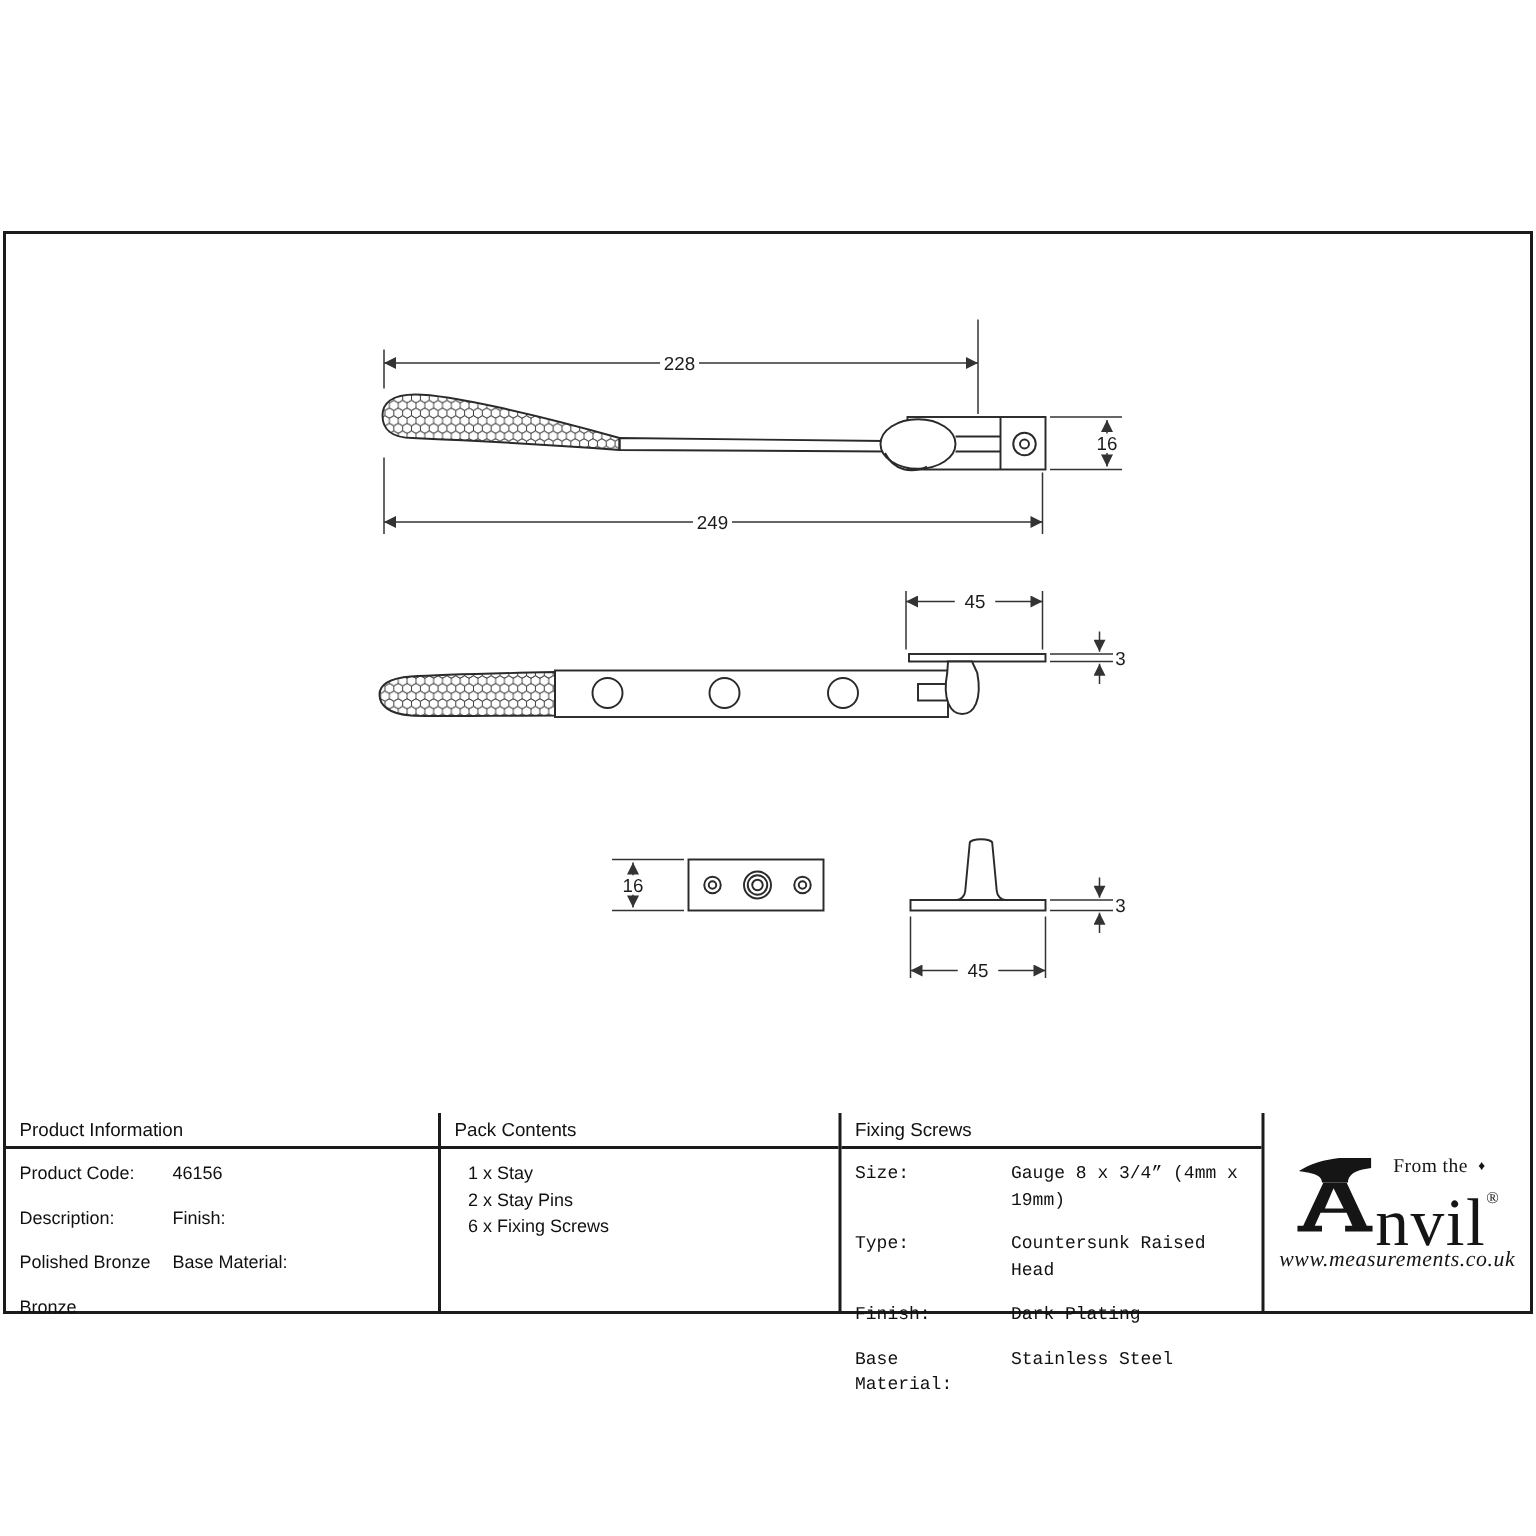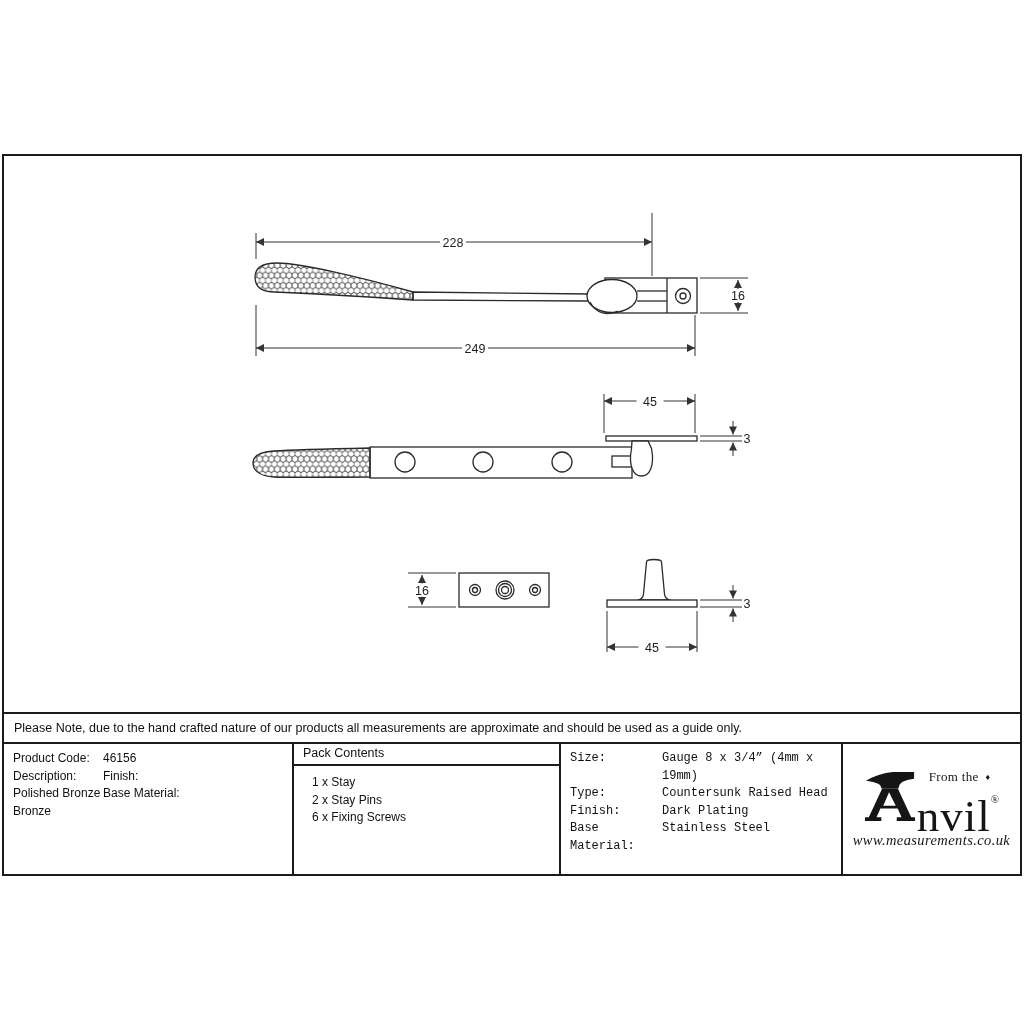--- a/index.html
+++ b/index.html
@@ -17,21 +17,21 @@
   .spec-table{position:absolute;left:0;right:0;top:586px;bottom:0;display:flex;}
   .col{box-sizing:border-box;height:100%;}
   .col-sep{width:2px;background:#1b1b1b;height:100%;}
   .col1{width:288px;}
   .col2{width:265px;}
   .col3{width:280px;}
   .col4{flex:1;display:flex;align-items:center;justify-content:center;}
   .col-header{height:22px;border-bottom:2px solid #1b1b1b;display:flex;align-items:center;
               padding-left:9px;font-size:12.5px;color:#111;}
   .col-body{padding:8px 6px 0 9px;font-size:12px;line-height:17.5px;color:#111;}
-  .kv{display:grid;grid-template-columns:90px 1fr;}
+  .kv{display:grid;grid-template-columns:90px 1fr;gap:12px;}
   .col3 .kv{grid-template-columns:92px 1fr;font-family:Liberation Mono, monospace;}
   .kv > div{padding:0;}
   .col2 .col-body{padding-left:18px;}
   
   .brand{display:flex;flex-direction:column;align-items:center;font-family:"Liberation Serif",serif;color:#151515;}
   .brand-row{display:flex;align-items:flex-start;height:60px;}
   .brand-a{width:52px;height:56px;margin-top:2px;}
   .brand-right{display:flex;flex-direction:column;margin-left:1px;}
   .brand-fromthe{font-size:13px;display:flex;align-items:center;gap:7px;padding-left:12px;
                  letter-spacing:.3px;margin-top:2px;}
@@ -40,27 +40,25 @@
   .brand-reg{font-size:11px;vertical-align:28px;letter-spacing:0;}
   .brand-url{font-size:14.5px;font-style:italic;letter-spacing:.4px;margin-top:5px;}
 </style>
 </head>
 <body>
 
 <div class="page">
 
   <div class="frame">
 
-    <div class="note-bar">
-      <span>Please Note, due to the hand crafted nature of our products all measurements are approximate and should be used as a guide only.</span>
-    </div>
 
     <div class="spec-table">
 
       <div class="col col1">
+        <div class="col-header">Product Information</div>
         <div class="col-body kv">
           <div>Product Code:</div>
           <div>46156</div>
           <div>Description:</div>
           <div>Finish:</div>
           <div>Polished Bronze</div>
           <div>Base Material:</div>
           <div>Bronze</div>
         </div>
       </div>
@@ -72,20 +70,21 @@
         <div class="col-body">
           <div>1 x Stay</div>
           <div>2 x Stay Pins</div>
           <div>6 x Fixing Screws</div>
         </div>
       </div>
 
       <div class="col-sep"></div>
 
       <div class="col col3">
+        <div class="col-header">Fixing Screws</div>
         <div class="col-body kv">
           <div>Size:</div>
           <div>Gauge 8 x 3/4” (4mm x 19mm)</div>
           <div>Type:</div>
           <div>Countersunk Raised Head</div>
           <div>Finish:</div>
           <div>Dark Plating</div>
           <div>Base Material:</div>
           <div>Stainless Steel</div>
         </div>

